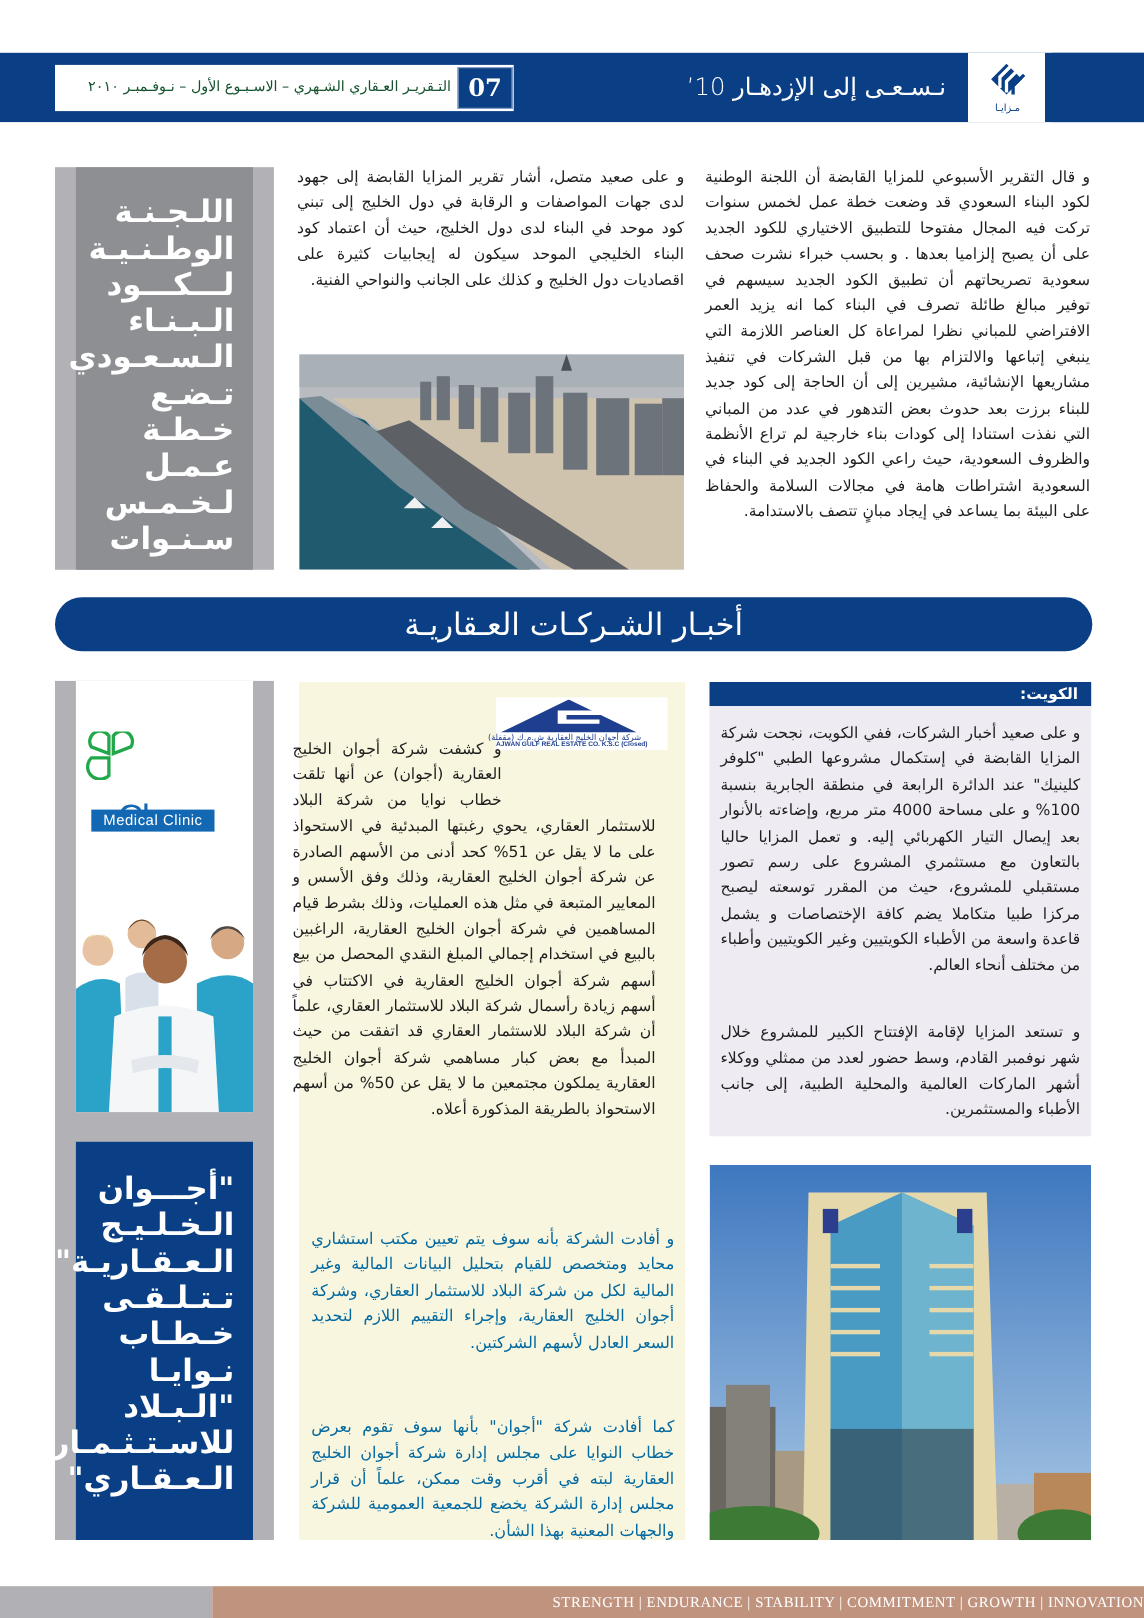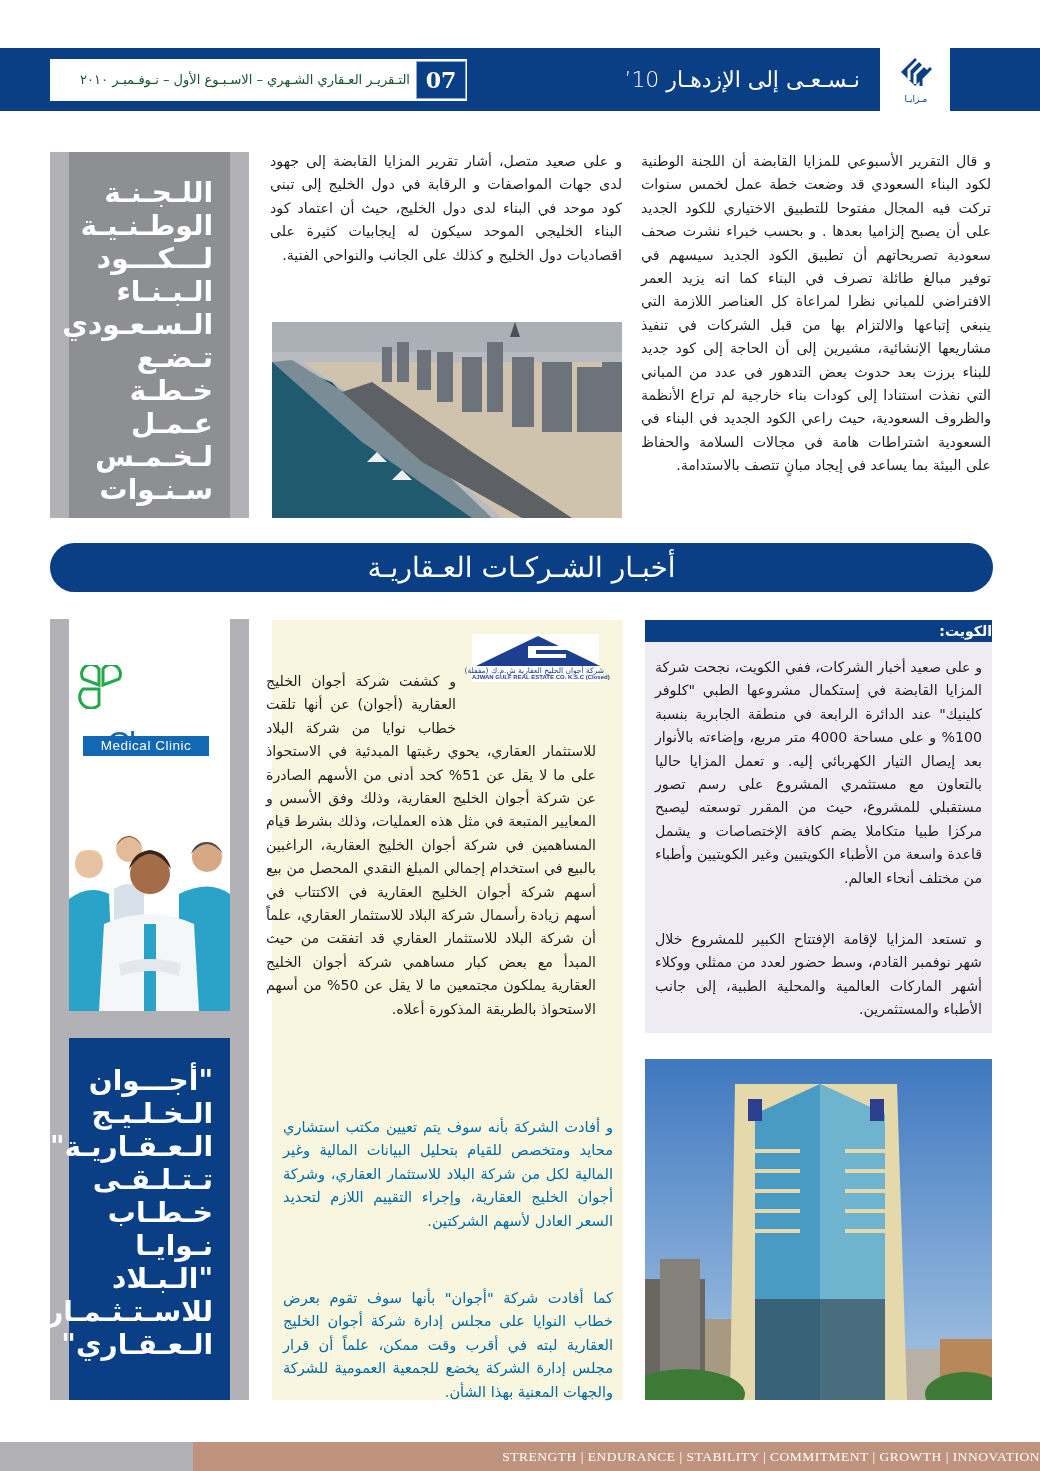--- a/index.html
+++ b/index.html
@@ -27,26 +27,26 @@
   .col { position: absolute; direction: rtl; text-align: justify; font-size: 14.2px; line-height: 23.4px; color: #1e1e1e; }
   .col.bold-blue { color: #0369a1; font-weight: normal; font-size: 14.6px; line-height: 23.4px; margin-top: 42px; }
 
   
   .photo { position: absolute; overflow: hidden; }
 
   
   .banner { position: absolute; top: 543px; left: 50px; width: 943px; height: 49px; background: #0a3f85; border-radius: 25px; color: #fff; text-align: center; font-size: 28px; line-height: 49px; direction: rtl; font-weight: 300; letter-spacing: 1px; }
 
   
-  .kw-head { position: absolute; top: 620px; left: 645px; width: 347px; height: 22px; background: #0a3f85; color: #fff; font-weight: bold; direction: rtl; text-align: right; padding-right: 0; font-size: 14px; line-height: 22px; }
+  .kw-head { position: absolute; top: 620px; left: 645px; width: 347px; height: 22px; background: #0a3f85; color: #fff; font-weight: bold; direction: rtl; text-align: right; padding-right: 12px; font-size: 14px; line-height: 22px; }
   .kw-body { position: absolute; top: 642px; left: 645px; width: 347px; height: 391px; background: #efebf3; }
 
   
   .aj-box { position: absolute; top: 620px; left: 272px; width: 351px; height: 780px; background: #f8f6de; }
-  .aj-logo { position: absolute; top: 634px; left: 472px; width: 127px; height: 48px; background: #fff; }
+  .aj-logo { position: absolute; top: 634px; left: 451px; width: 156px; height: 48px; background: #fff; }
 
   
   .foot-gray { position: absolute; top: 1442px; left: 0; width: 193px; height: 29px; background: #b0b0b5; }
   .foot-tan { position: absolute; top: 1442px; left: 193px; width: 847px; height: 29px; background: #c0937e; color: #fff; font-family: "Liberation Serif", serif; font-size: 13.5px; letter-spacing: 0.5px; line-height: 29px; text-align: right; }
 </style>
 </head>
 <body>
 
 <div class="hdr-band"></div>
 <div class="hdr-left-box"></div>
@@ -109,21 +109,21 @@
 <div class="banner">أخبـار الشـركـات العـقاريـة</div>
 
 <div class="side-gray" style="top:619px;left:50px;width:199px;height:781px;"></div>
 <div style="position:absolute;top:619px;left:69px;width:161px;height:392px;background:#fff;">
   <svg style="position:absolute;left:8px;top:46px;" width="48" height="44" viewBox="0 0 48 44">
     <path d="M22 20 L22 4 A9 9 0 1 0 6 14 Z" fill="none" stroke="#22a84a" stroke-width="3"></path>
     <path d="M26 20 L26 4 A9 9 0 1 1 42 14 Z" fill="none" stroke="#22a84a" stroke-width="3"></path>
     <path d="M22 24 L6 24 A9 9 0 1 0 22 40 Z" fill="none" stroke="#22a84a" stroke-width="3"></path>
   </svg>
   <div style="position:absolute;left:38px;top:60px;font-family:'Liberation Sans',sans-serif;font-size:32px;color:#1268b3;letter-spacing:-1px;margin-top:46px;">Clover</div>
-  <div style="position:absolute;left:14px;top:117px;width:126px;height:20px;background:#1268b3;color:#fff;font-family:'Liberation Sans',sans-serif;font-size:13.5px;line-height:20px;text-align:center;letter-spacing:0.5px;">Medical Clinic</div>
+  <div style="position:absolute;left:14px;top:117px;width:112px;height:20px;background:#1268b3;color:#fff;font-family:'Liberation Sans',sans-serif;font-size:13.5px;line-height:20px;text-align:center;letter-spacing:0.5px;">Medical Clinic</div>
   <svg style="position:absolute;left:0;top:195px;" width="161" height="197" viewBox="0 0 161 197">
     <rect width="161" height="197" fill="#ffffff"></rect>
     <path d="M0 85 Q20 70 40 80 L45 197 L0 197 Z" fill="#2ba3c9"></path>
     <circle cx="20" cy="50" r="14" fill="#e7c3a3"></circle>
       <path d="M6 45 Q20 25 34 45 Q30 35 20 35 Q10 35 6 45" fill="#e2c678"></path>
     <path d="M110 80 Q140 65 161 80 L161 197 L110 197 Z" fill="#2ba3c9"></path>
     <circle cx="138" cy="43" r="15" fill="#d6a884"></circle>
       <path d="M122 40 Q138 20 154 40 Q148 28 138 28 Q126 28 122 40" fill="#4d4a48"></path>
     <path d="M45 75 Q60 65 75 75 L75 120 L45 120 Z" fill="#d8e0ea"></path>
     <circle cx="60" cy="35" r="13" fill="#e3bb98"></circle>

